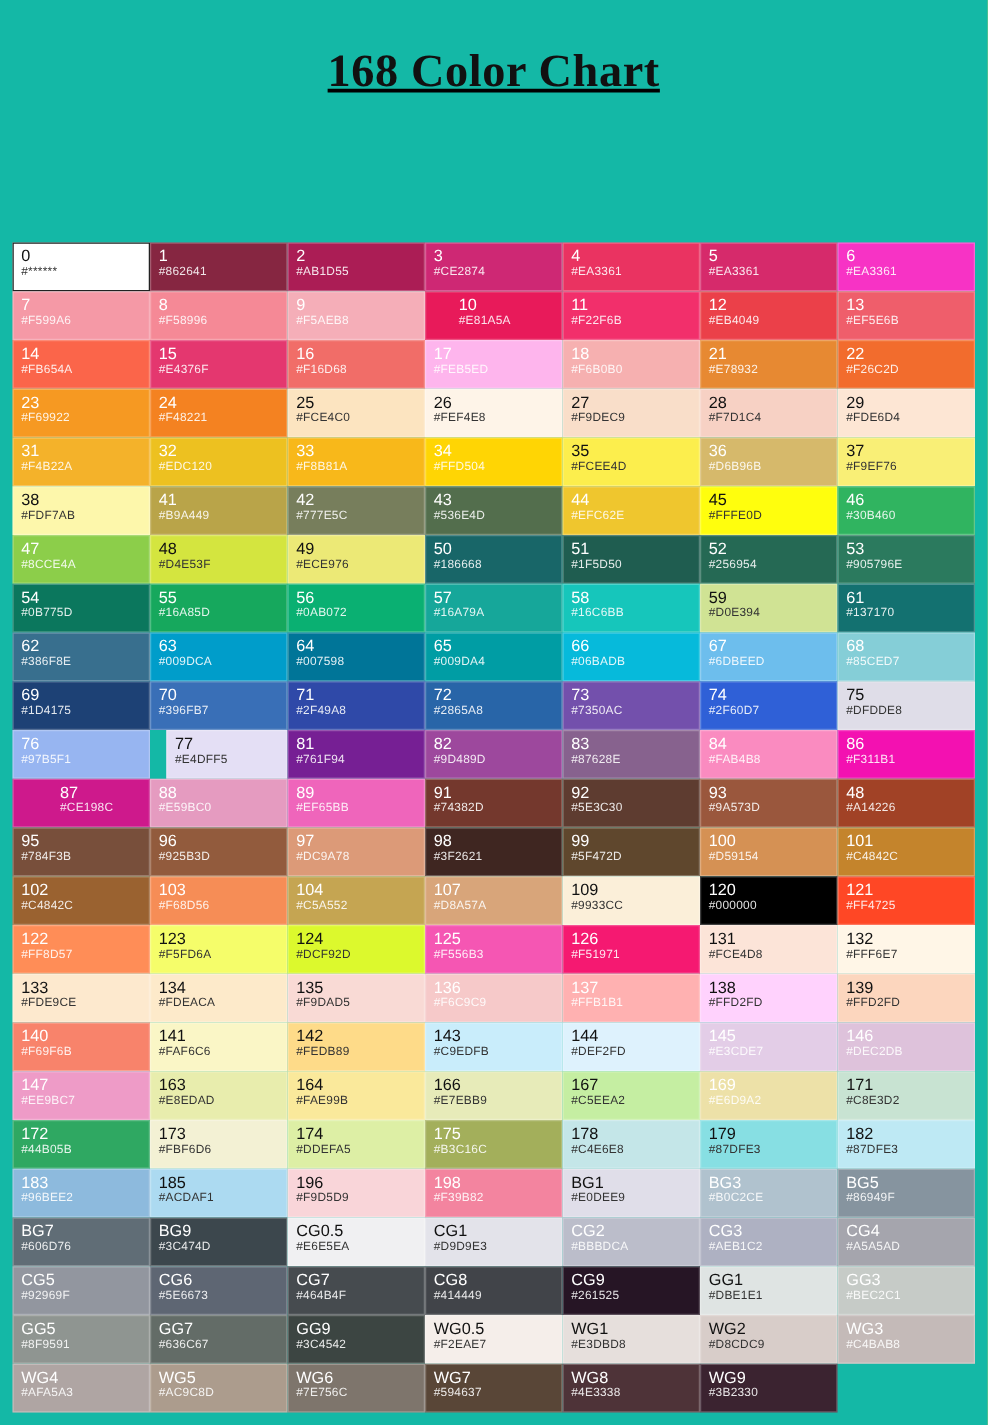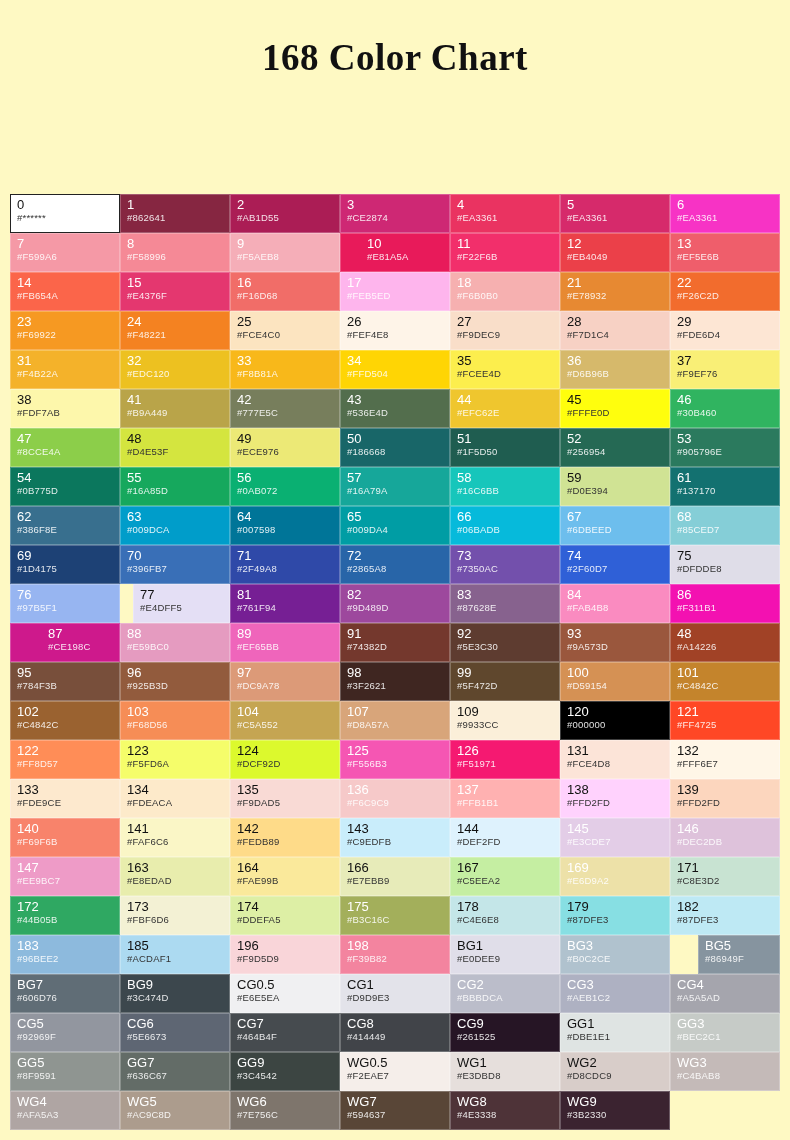--- a/index.html
+++ b/index.html
@@ -11,21 +11,22 @@
     width: 790px;
     height: 1140px;
     background: #FBD34D;
     font-family: "Liberation Sans", sans-serif;
     overflow: hidden;
   }
   #page-root {
     width: 790px;
     height: 1140px;
     position: relative;
-    background: #fef9c3;
+    background: #14b8a6;
+    text-decoration: underline;
   }
   .page-title {
     text-align: center;
     font-family: "Liberation Serif", serif;
     font-weight: bold;
     font-size: 37px;
     color: #111111;
     letter-spacing: 0.5px;
     padding-top: 38px;
     margin: 0;
@@ -629,21 +630,21 @@
           <span class="sw-hex">#F39B82</span>
         </div>
         <div class="swatch dark-text" style="background: rgb(224, 222, 233);">
           <span class="sw-name">BG1</span>
           <span class="sw-hex">#E0DEE9</span>
         </div>
         <div class="swatch light-text" style="background: rgb(176, 194, 206);">
           <span class="sw-name">BG3</span>
           <span class="sw-hex">#B0C2CE</span>
         </div>
-        <div class="swatch light-text" style="background: rgb(134, 148, 159); margin-left: 28px;">
+        <div class="swatch light-text" style="background: rgb(134, 148, 159);">
           <span class="sw-name">BG5</span>
           <span class="sw-hex">#86949F</span>
         </div>
         <div class="swatch light-text" style="background: rgb(96, 109, 118);">
           <span class="sw-name">BG7</span>
           <span class="sw-hex">#606D76</span>
         </div>
         <div class="swatch light-text" style="background: rgb(60, 71, 77);">
           <span class="sw-name">BG9</span>
           <span class="sw-hex">#3C474D</span>

